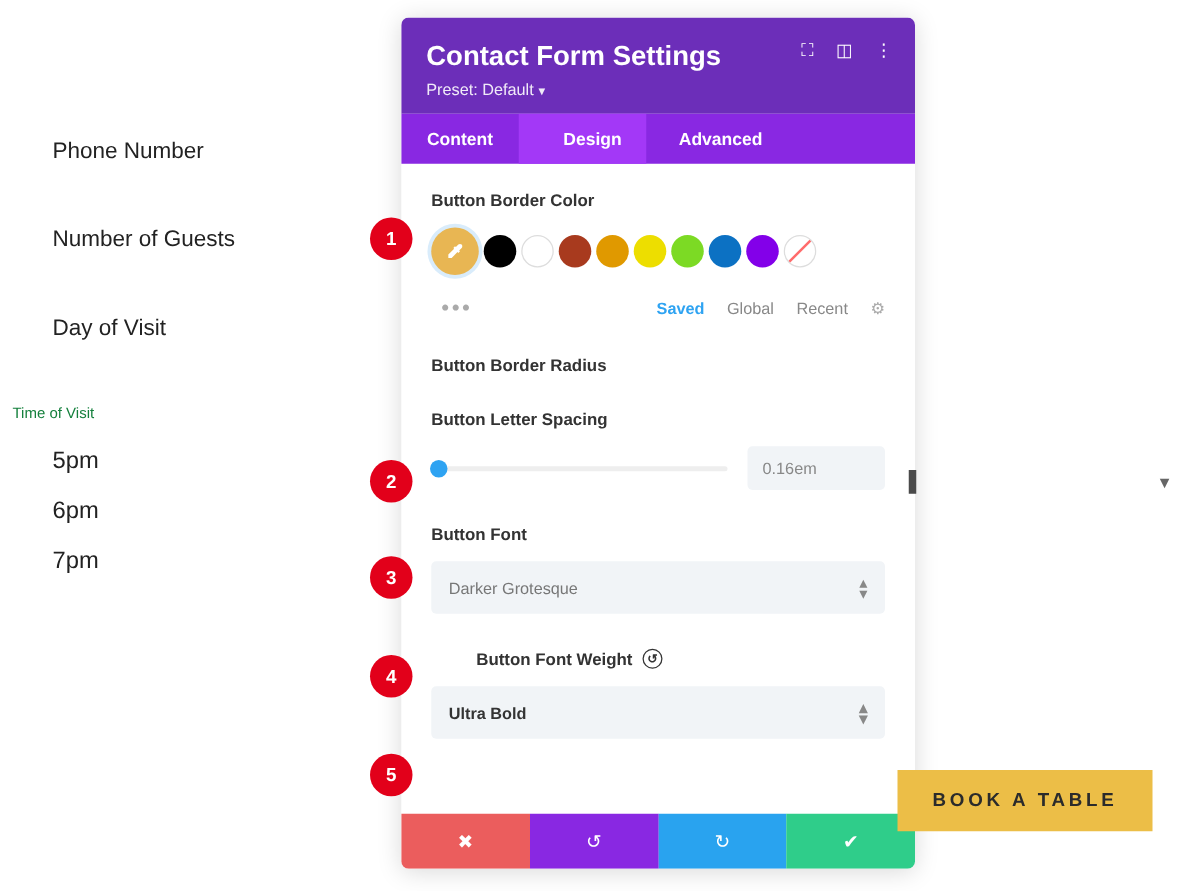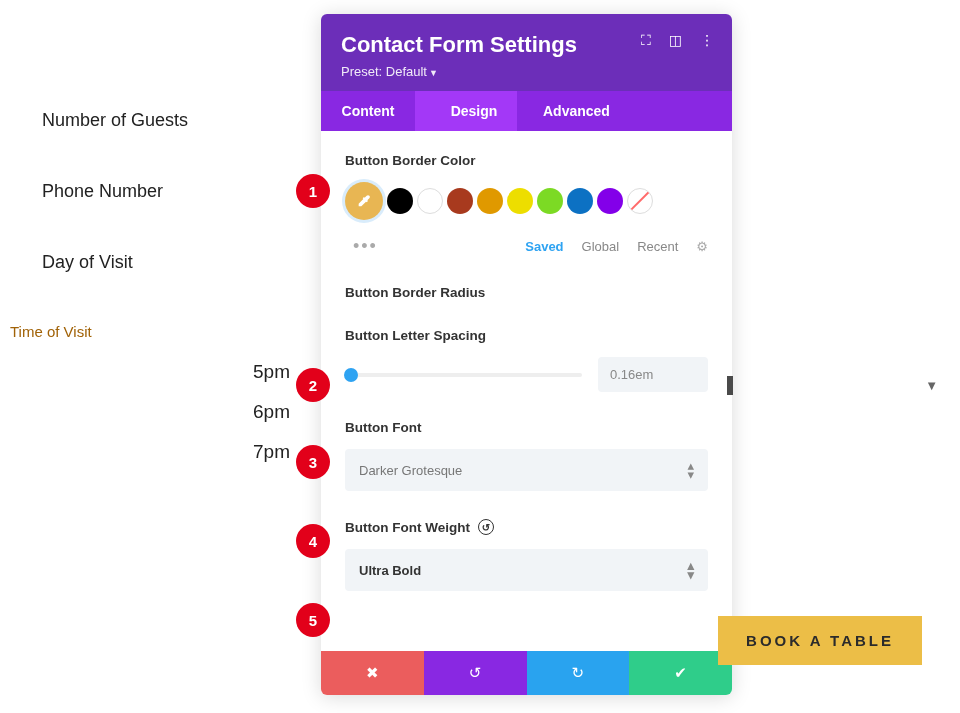--- a/index.html
+++ b/index.html
@@ -1,22 +1,22 @@
 <!DOCTYPE html>
 <html><head>
 <meta charset="utf-8">
 <style>
 * { box-sizing: border-box; margin: 0; padding: 0; font-family: -apple-system, BlinkMacSystemFont, 'Segoe UI', sans-serif; }
 body { width: 960px; height: 713px; background: #fff; position: relative; overflow: hidden; }
 
 
 .form-left { position: absolute; left: 10px; top: 110px; width: 280px; }
 .form-field { margin-bottom: 50px; font-size: 18px; color: #222; padding-left: 32px; }
-.time-label { font-size: 15px; color: #a16207; margin-bottom: 12px; }
-.time-opt { font-size: 19px; color: #222; padding: 9px 0 9px 32px; text-align: right; }
+.time-label { font-size: 12px; color: #15803d; margin-bottom: 12px; }
+.time-opt { font-size: 19px; color: #222; padding: 9px 0 9px 32px; }
 
 
 .panel { position: absolute; left: 321px; top: 14px; width: 411px; background: #fff; box-shadow: 0 2px 20px rgba(0,0,0,.15); border-radius: 6px; overflow: hidden; }
 .panel-header { background: #6c2eb9; color: #fff; padding: 18px 20px 12px; }
 .panel-title { font-size: 22px; font-weight: 600; margin-bottom: 6px; }
 .panel-preset { font-size: 13px; opacity: .9; }
 .panel-preset .arrow { font-size: 9px; margin-left: 2px; }
 .panel-icons { position: absolute; right: 18px; top: 18px; display: flex; gap: 18px; color: #fff; }
 .panel-icons span { cursor: pointer; font-size: 14px; }
 
@@ -46,21 +46,21 @@
 
 .slider-row { display:flex; align-items:center; gap:16px; }
 .slider { flex:1; height:4px; background:#eee; border-radius:2px; position:relative; cursor:pointer; }
 .slider .thumb { position:absolute; left:0; top:50%; transform:translate(-50%,-50%); width:14px; height:14px; border-radius:50%; background:#2ea3f2; }
 .slider-input { width:110px; padding:10px 12px; border:none; background:#f1f4f7; color:#888; font-size:13px; border-radius:4px; }
 
 .select { background:#f1f4f7; padding:12px 14px; border-radius:4px; display:flex; justify-content:space-between; align-items:center; font-size:13px; color:#777; cursor:pointer; }
 .select.bold { color:#333; font-weight:700; }
 .select .chev { color:#888; line-height:.7; }
 
-.weight-label { display:flex; align-items:center; gap:8px; }
+.weight-label { display:flex; align-items:center; gap:8px;margin-left:36px; }
 .reset-icon { width:16px; height:16px; border:1.5px solid #333; border-radius:50%; position:relative; display:inline-flex; align-items:center; justify-content:center; font-size:10px; cursor:pointer; }
 
 .panel-footer { display:flex; height:44px; }
 .foot-btn { flex:1; display:flex; align-items:center; justify-content:center; color:#fff; cursor:pointer; font-size:15px; }
 .foot-btn.cancel{background:#eb5d5d}.foot-btn.undo{background:#8928e2}.foot-btn.redo{background:#29a3ef}.foot-btn.save{background:#2fcd8a}
 
 
 .balloon { position:absolute; width:34px; height:34px; border-radius:50%; background:#e2001a; color:#fff; font-weight:700; font-size:15px; display:flex; align-items:center; justify-content:center; z-index:50; }
 .b1{left:296px;top:174px}.b2{left:296px;top:368px}.b3{left:296px;top:445px}.b4{left:296px;top:524px}.b5{left:296px;top:603px}
 
@@ -68,22 +68,22 @@
 .book-btn { position:absolute; right:38px; bottom:48px; background:#ecbe47; color:#2b2b2b; padding:16px 28px; font-size:15px; font-weight:700; letter-spacing:3px; cursor:pointer; }
 
 
 .right-bar { position:absolute; left:727px; top:376px; width:6px; height:19px; background:#4a4a4a; }
 .right-chev { position:absolute; right:22px; top:378px; color:#666; font-size:13px; }
 </style>
 </head>
 <body>
 
 <div class="form-left">
+  <div class="form-field">Phone Number</div>
   <div class="form-field">Number of Guests</div>
-  <div class="form-field">Phone Number</div>
   <div class="form-field">Day of Visit</div>
   <div class="time-label">Time of Visit</div>
   <div class="time-opt">5pm</div>
   <div class="time-opt">6pm</div>
   <div class="time-opt">7pm</div>
 </div>
 
 <div class="panel">
   <div class="panel-header">
     <div class="panel-title">Contact Form Settings</div>

